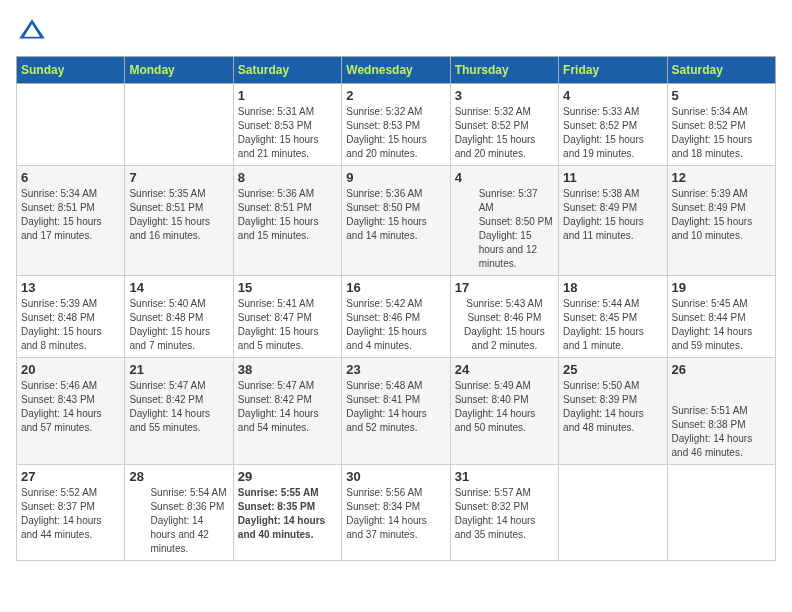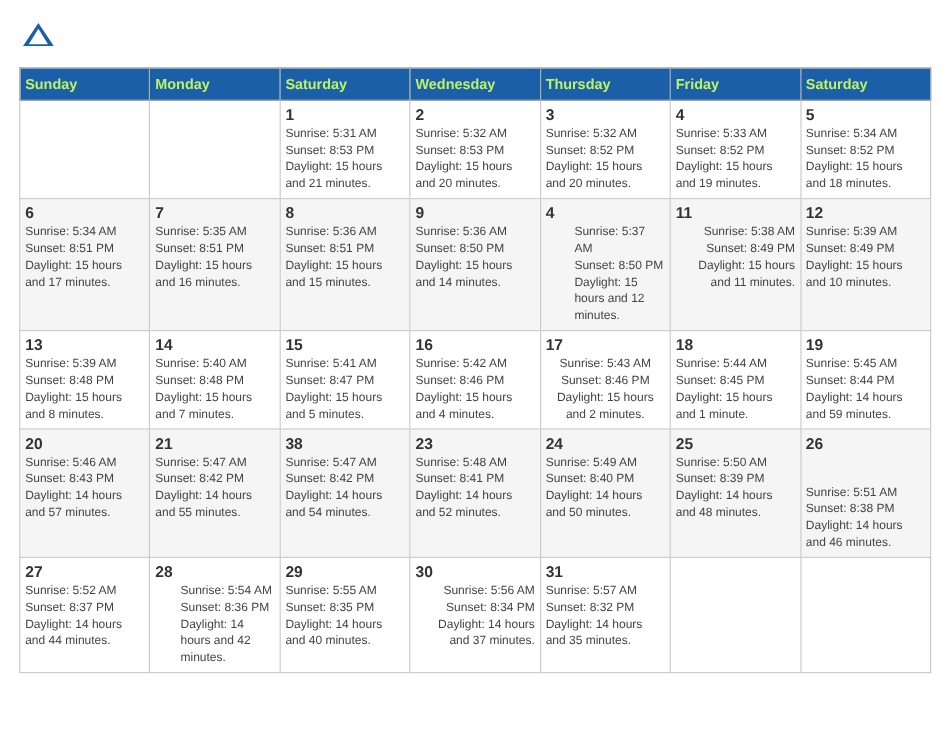--- a/index.html
+++ b/index.html
@@ -176,21 +176,21 @@
 Daylight: 15 hours and 14 minutes.</div>
         </td>
         <td>
           <div class="day-number">4</div>
           <div class="day-info" style="white-space: pre-line; margin-left: 24px;">Sunrise: 5:37 AM
 Sunset: 8:50 PM
 Daylight: 15 hours and 12 minutes.</div>
         </td>
         <td>
           <div class="day-number">11</div>
-          <div class="day-info" style="white-space: pre-line; text-align: right;">Sunrise: 5:38 AM
+          <div class="day-info" style="white-space: pre-line;">Sunrise: 5:38 AM
 Sunset: 8:49 PM
 Daylight: 15 hours and 11 minutes.</div>
         </td>
         <td>
           <div class="day-number">12</div>
           <div class="day-info" style="white-space: pre-line;">Sunrise: 5:39 AM
 Sunset: 8:49 PM
 Daylight: 15 hours and 10 minutes.</div>
         </td>
       </tr>
@@ -290,27 +290,27 @@
 Daylight: 14 hours and 44 minutes.</div>
         </td>
         <td>
           <div class="day-number">28</div>
           <div class="day-info" style="white-space: pre-line; margin-left: 21px;">Sunrise: 5:54 AM
 Sunset: 8:36 PM
 Daylight: 14 hours and 42 minutes.</div>
         </td>
         <td>
           <div class="day-number">29</div>
-          <div class="day-info" style="white-space: pre-line;">Sunrise: 5:55 AM
+          <div class="day-info" style="white-space: pre-line; font-weight: bold;">Sunrise: 5:55 AM
 Sunset: 8:35 PM
 Daylight: 14 hours and 40 minutes.</div>
         </td>
         <td>
           <div class="day-number">30</div>
-          <div class="day-info" style="white-space: pre-line; text-align: right;">Sunrise: 5:56 AM
+          <div class="day-info" style="white-space: pre-line;">Sunrise: 5:56 AM
 Sunset: 8:34 PM
 Daylight: 14 hours and 37 minutes.</div>
         </td>
         <td>
           <div class="day-number">31</div>
           <div class="day-info" style="white-space: pre-line;">Sunrise: 5:57 AM
 Sunset: 8:32 PM
 Daylight: 14 hours and 35 minutes.</div>
         </td>
         <td class="empty-cell"></td>

